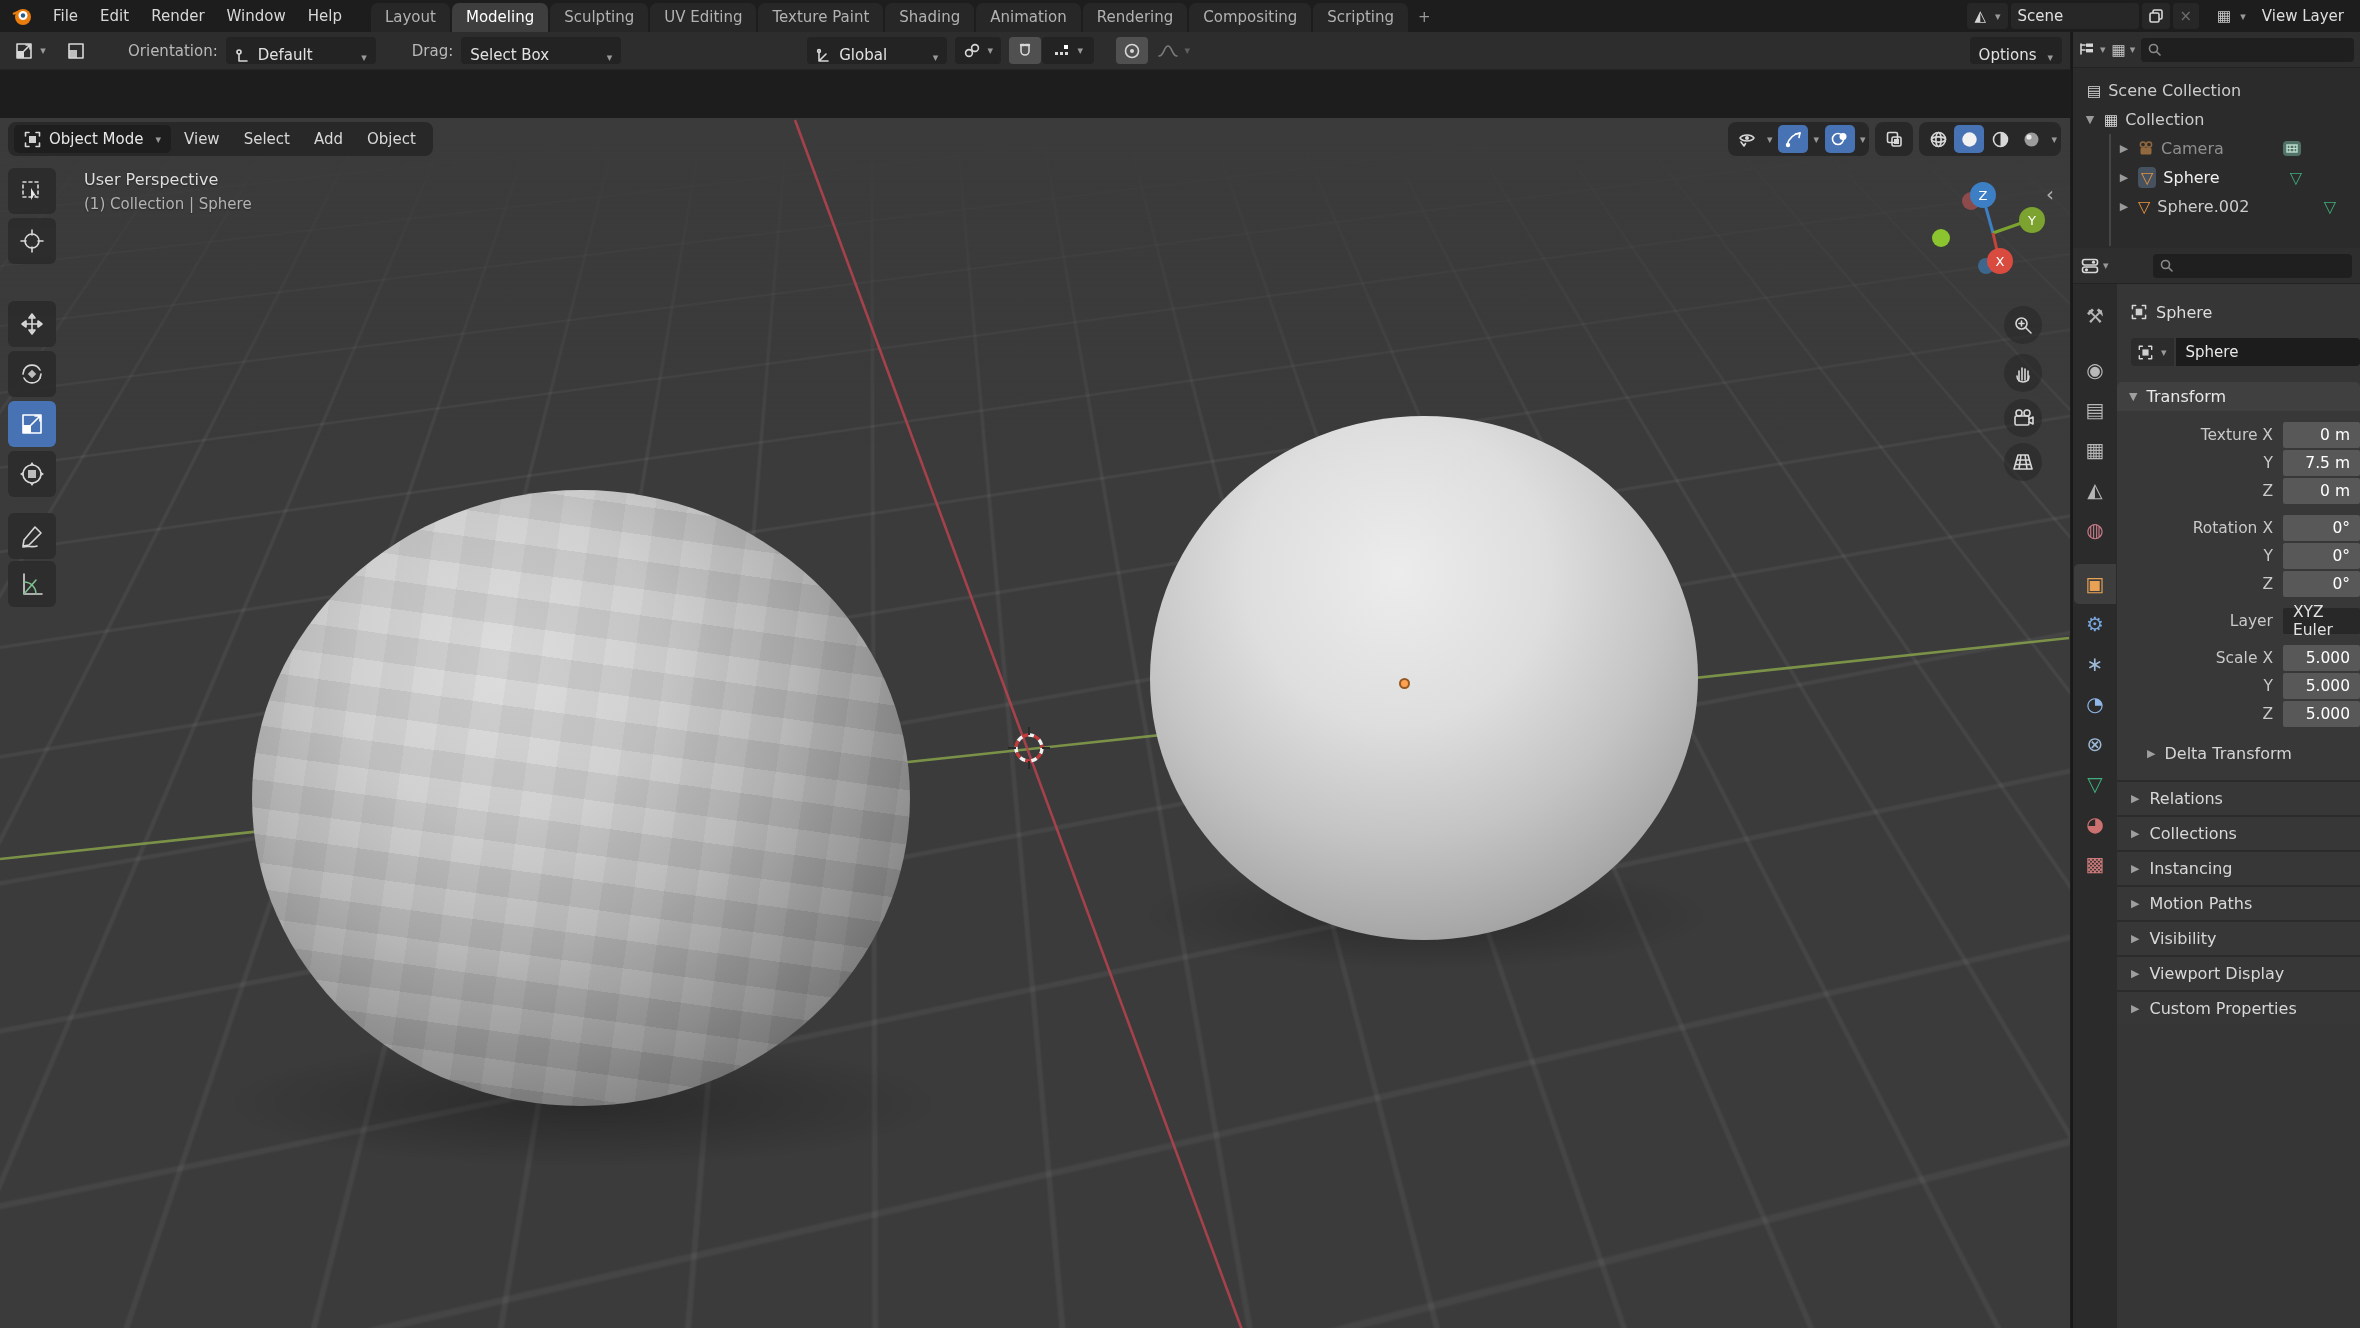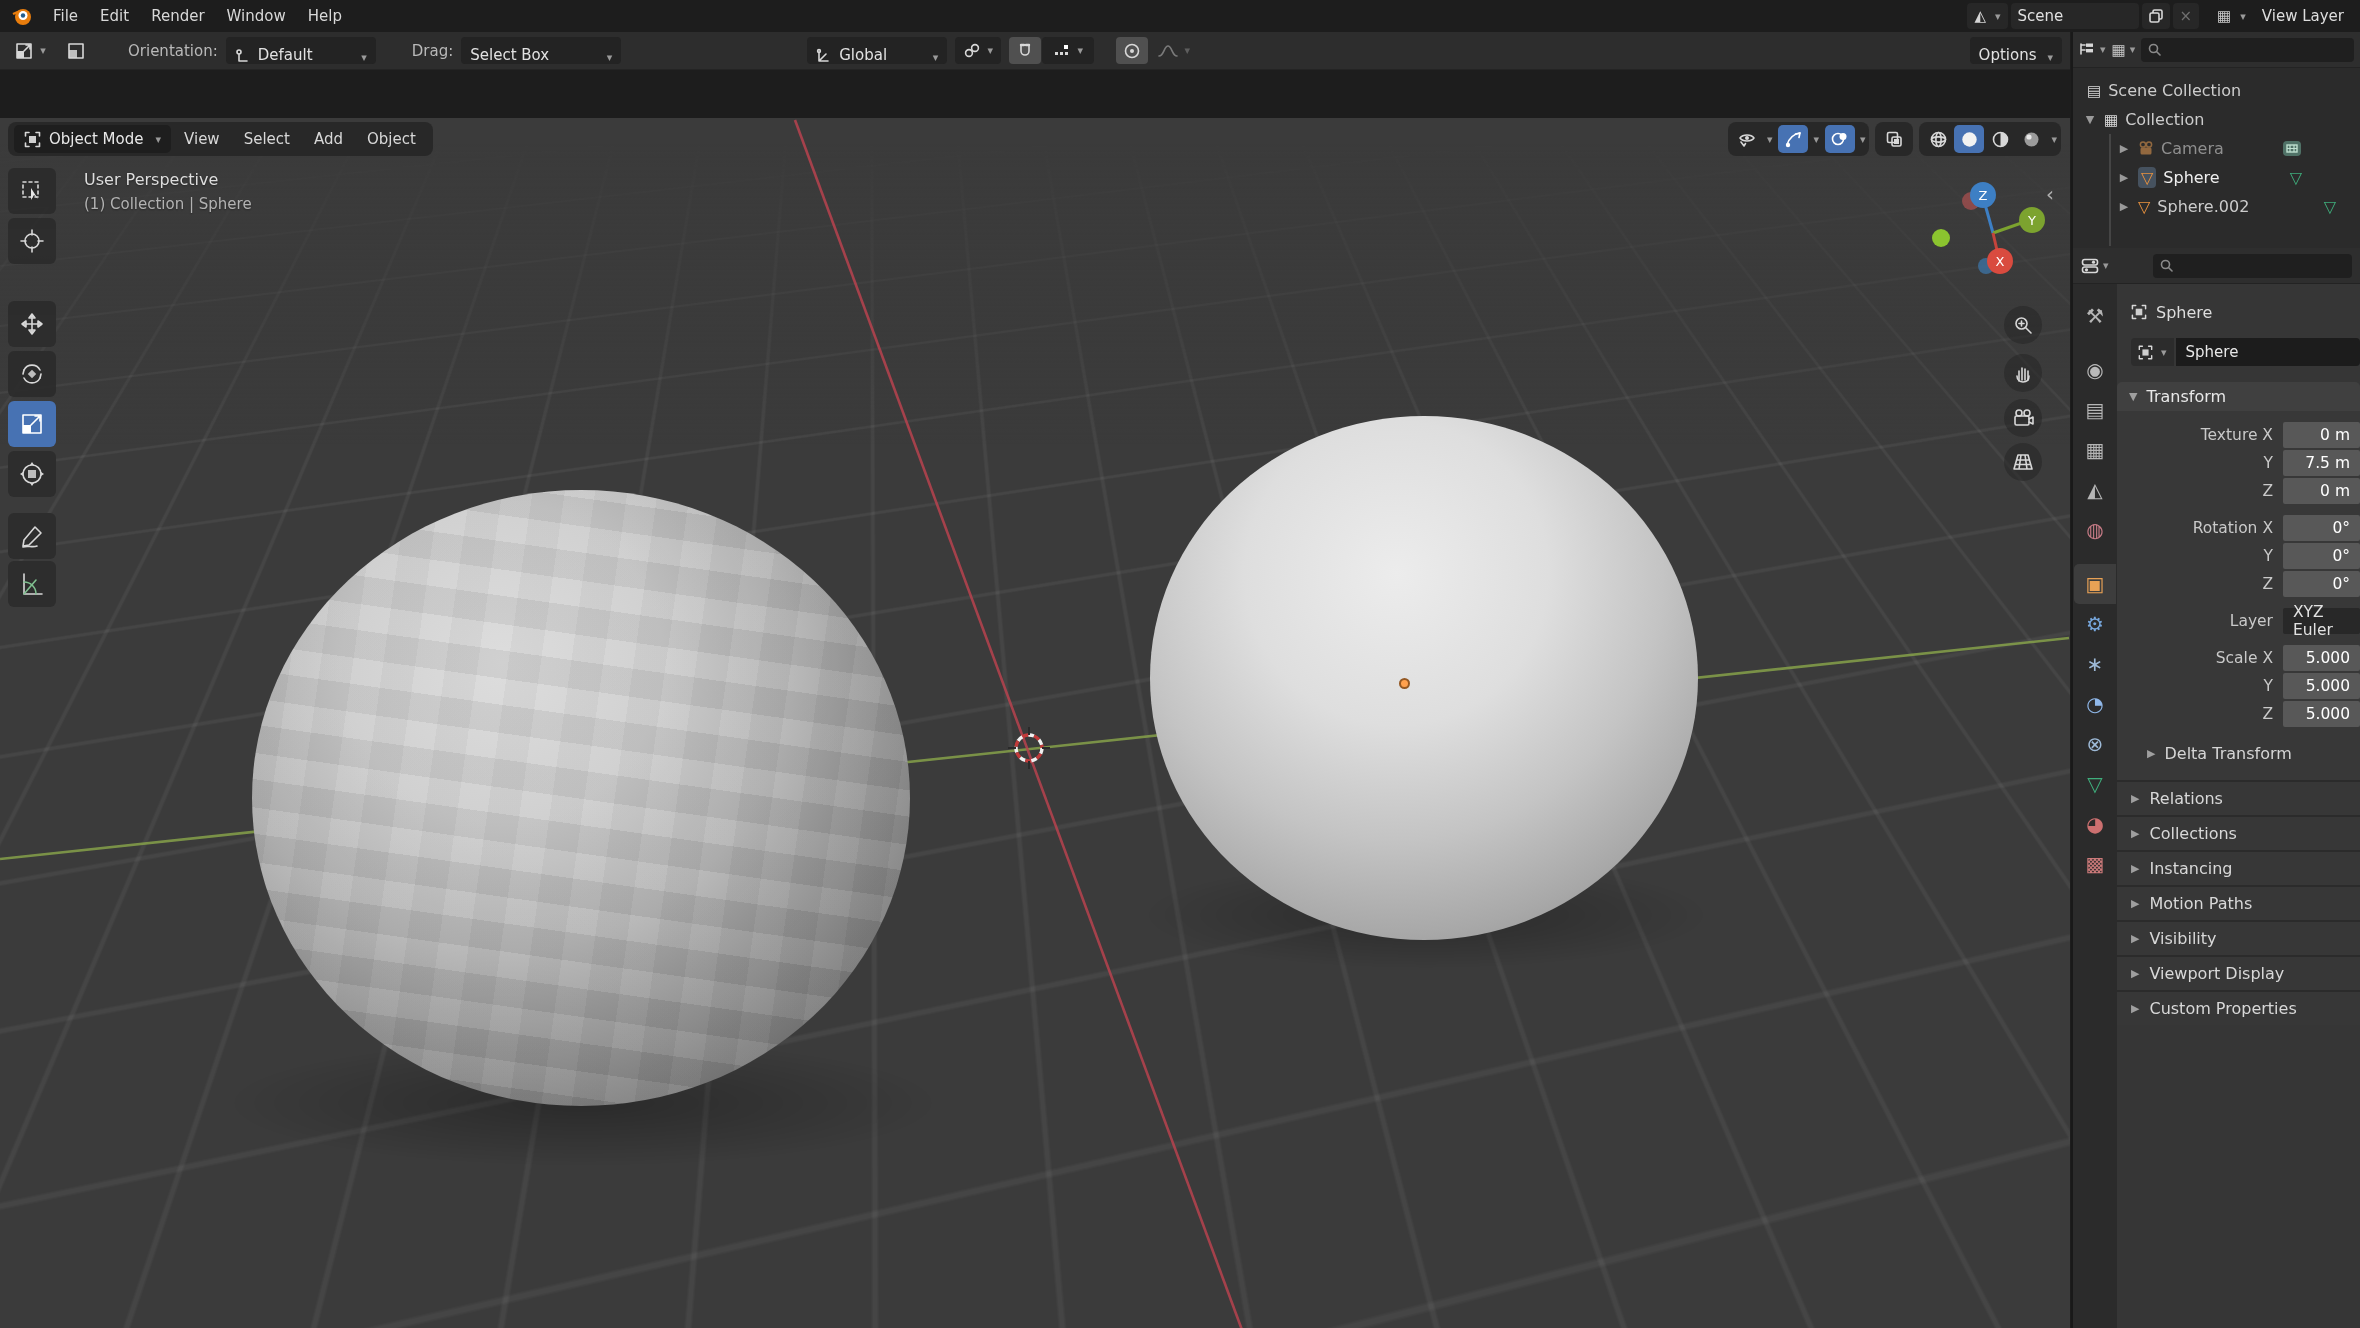--- a/index.html
+++ b/index.html
@@ -138,20 +138,33 @@
           <circle cx="13" cy="11.5" r="4.5" fill="#fff"></circle>
           <circle cx="13" cy="11.5" r="2.2" fill="#245d8c"></circle>
           <path d="M3 10 L10 7" stroke="#e87d0d" stroke-width="2.4" fill="none"></path>
         </svg>
     </span>
     <span class="tmenu">File</span>
     <span class="tmenu">Edit</span>
     <span class="tmenu">Render</span>
     <span class="tmenu">Window</span>
     <span class="tmenu">Help</span>
+    <div class="tabs">
+      <span class="tab">Layout</span>
+      <span class="tab active">Modeling</span>
+      <span class="tab">Sculpting</span>
+      <span class="tab">UV Editing</span>
+      <span class="tab">Texture Paint</span>
+      <span class="tab">Shading</span>
+      <span class="tab">Animation</span>
+      <span class="tab">Rendering</span>
+      <span class="tab">Compositing</span>
+      <span class="tab">Scripting</span>
+      <span class="tab newtab">+</span>
+    </div>
     <div class="tb-right">
       <div class="chip">
           <span>◭</span>
           <span class="chev">▾</span>
         </div>
       <div class="chip namechip">Scene</div>
       <div class="chip">
         <svg width="14" height="14" viewBox="0 0 14 14" class="ic">
             <rect x="4" y="1" width="9" height="9" rx="1.5"></rect>
             <rect x="1" y="4" width="9" height="9" rx="1.5" fill="#272727"></rect>

